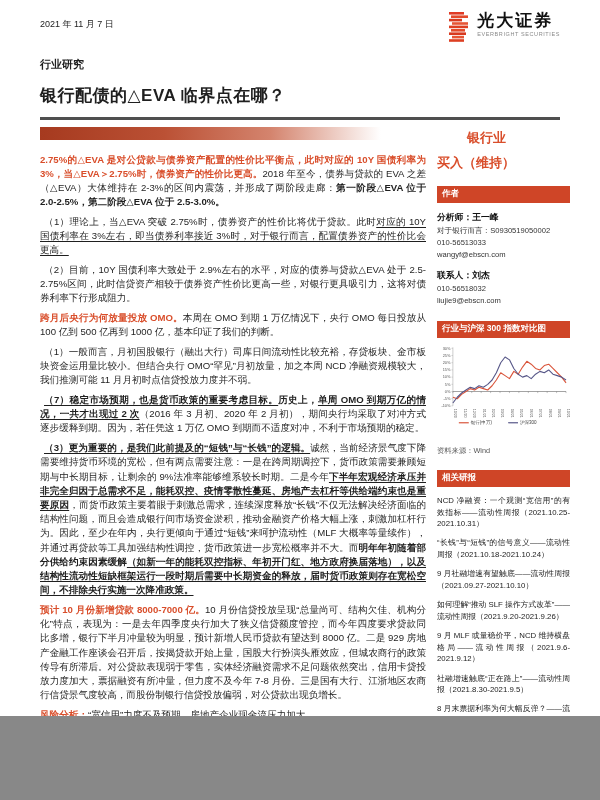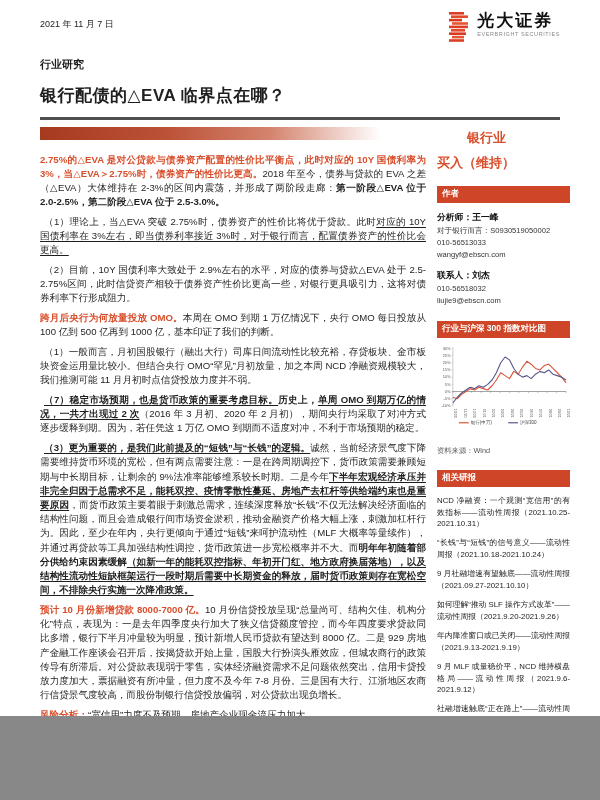--- a/index.html
+++ b/index.html
@@ -164,21 +164,20 @@
           </svg>
         <div class="chart-source">资料来源：Wind</div>
       </div>
 
       <div class="side-bar-header">相关研报</div>
       <div class="related-list">
           <div class="related-item">NCD 净融资：一个观测“宽信用”的有效指标——流动性周报（2021.10.25-2021.10.31）</div>
           <div class="related-item">“长钱”与“短钱”的信号意义——流动性周报（2021.10.18-2021.10.24）</div>
           <div class="related-item">9 月社融增速有望触底——流动性周报（2021.09.27-2021.10.10）</div>
           <div class="related-item">如何理解“推动 SLF 操作方式改革”——流动性周报（2021.9.20-2021.9.26）</div>
-          <div class="related-item">年内降准窗口或已关闭——流动性周报（2021.9.13-2021.9.19）</div>
           <div class="related-item">9 月 MLF 或量稳价平，NCD 维持横盘格局——流动性周报（2021.9.6-2021.9.12）</div>
           <div class="related-item">社融增速触底“正在路上”——流动性周报（2021.8.30-2021.9.5）</div>
           <div class="related-item">8 月末票据利率为何大幅反弹？——流动性周报（2021.8.23-2021.8.29）</div>
           <div class="related-item">MLF 利率、LPR 为何始终“按兵不动”？——流动性周报（2021.8.16-2021.8.22）</div>
         </div>
     </div>
 
   </div>
 </div>
 

